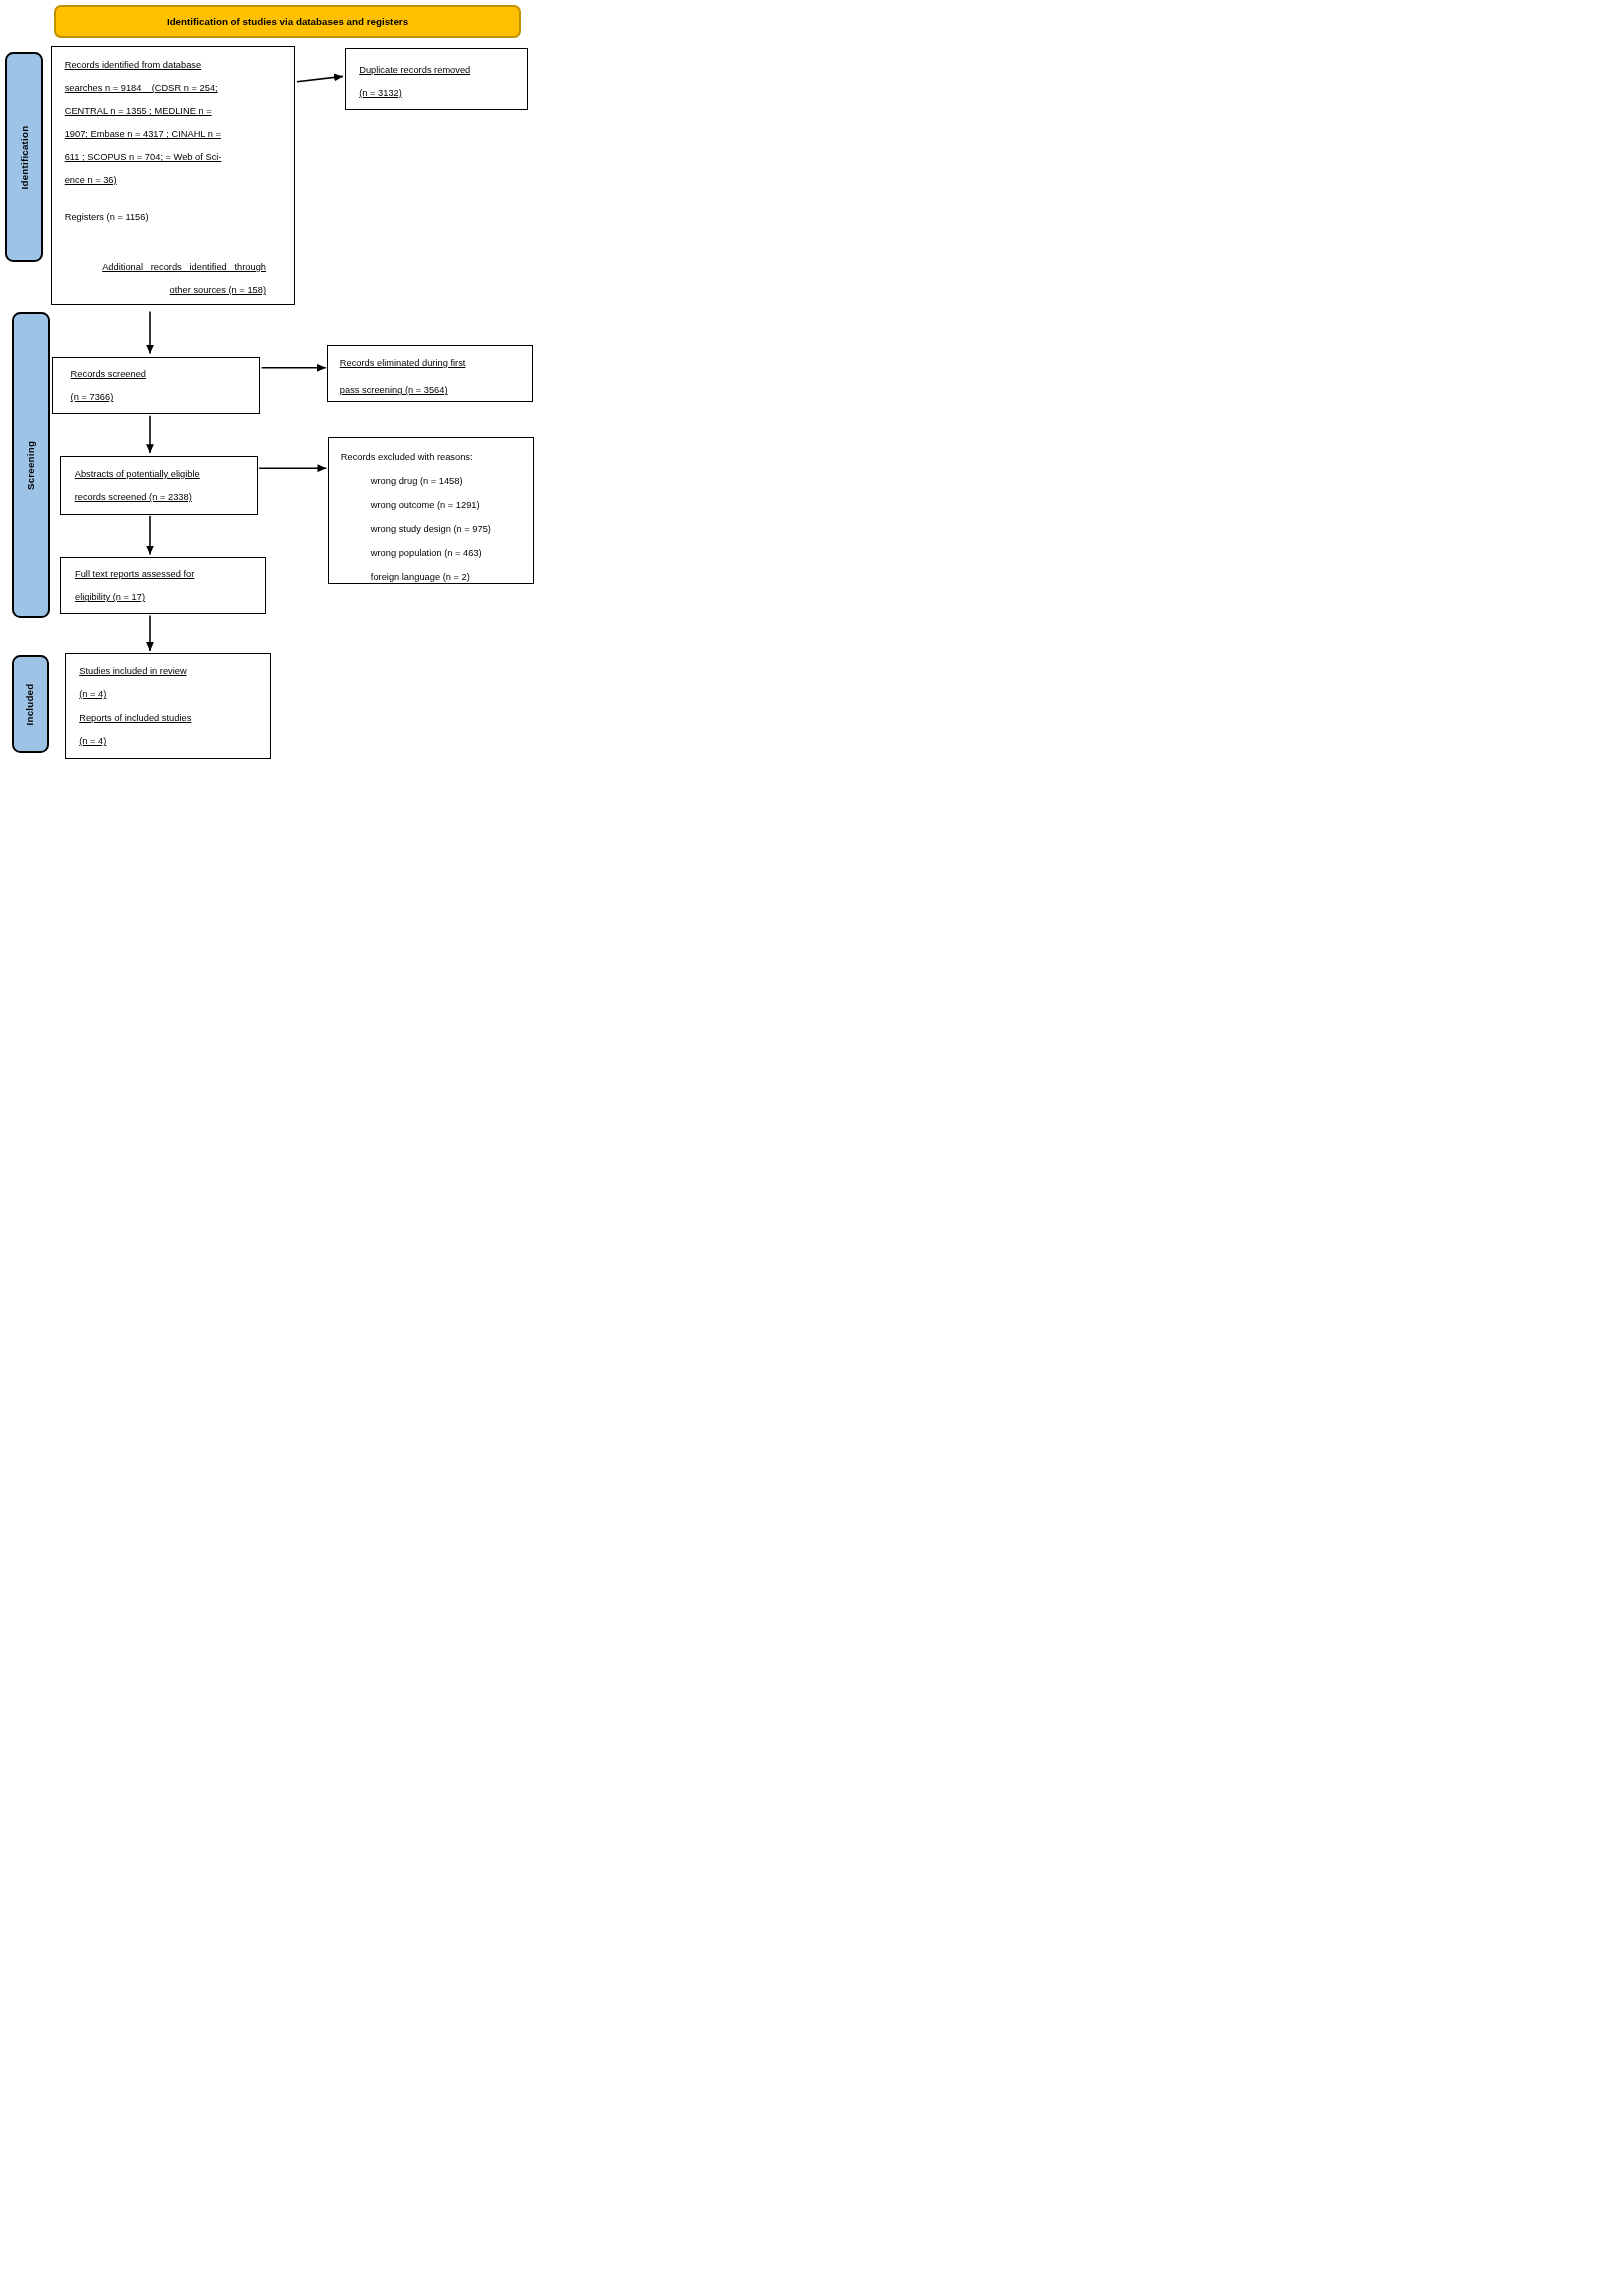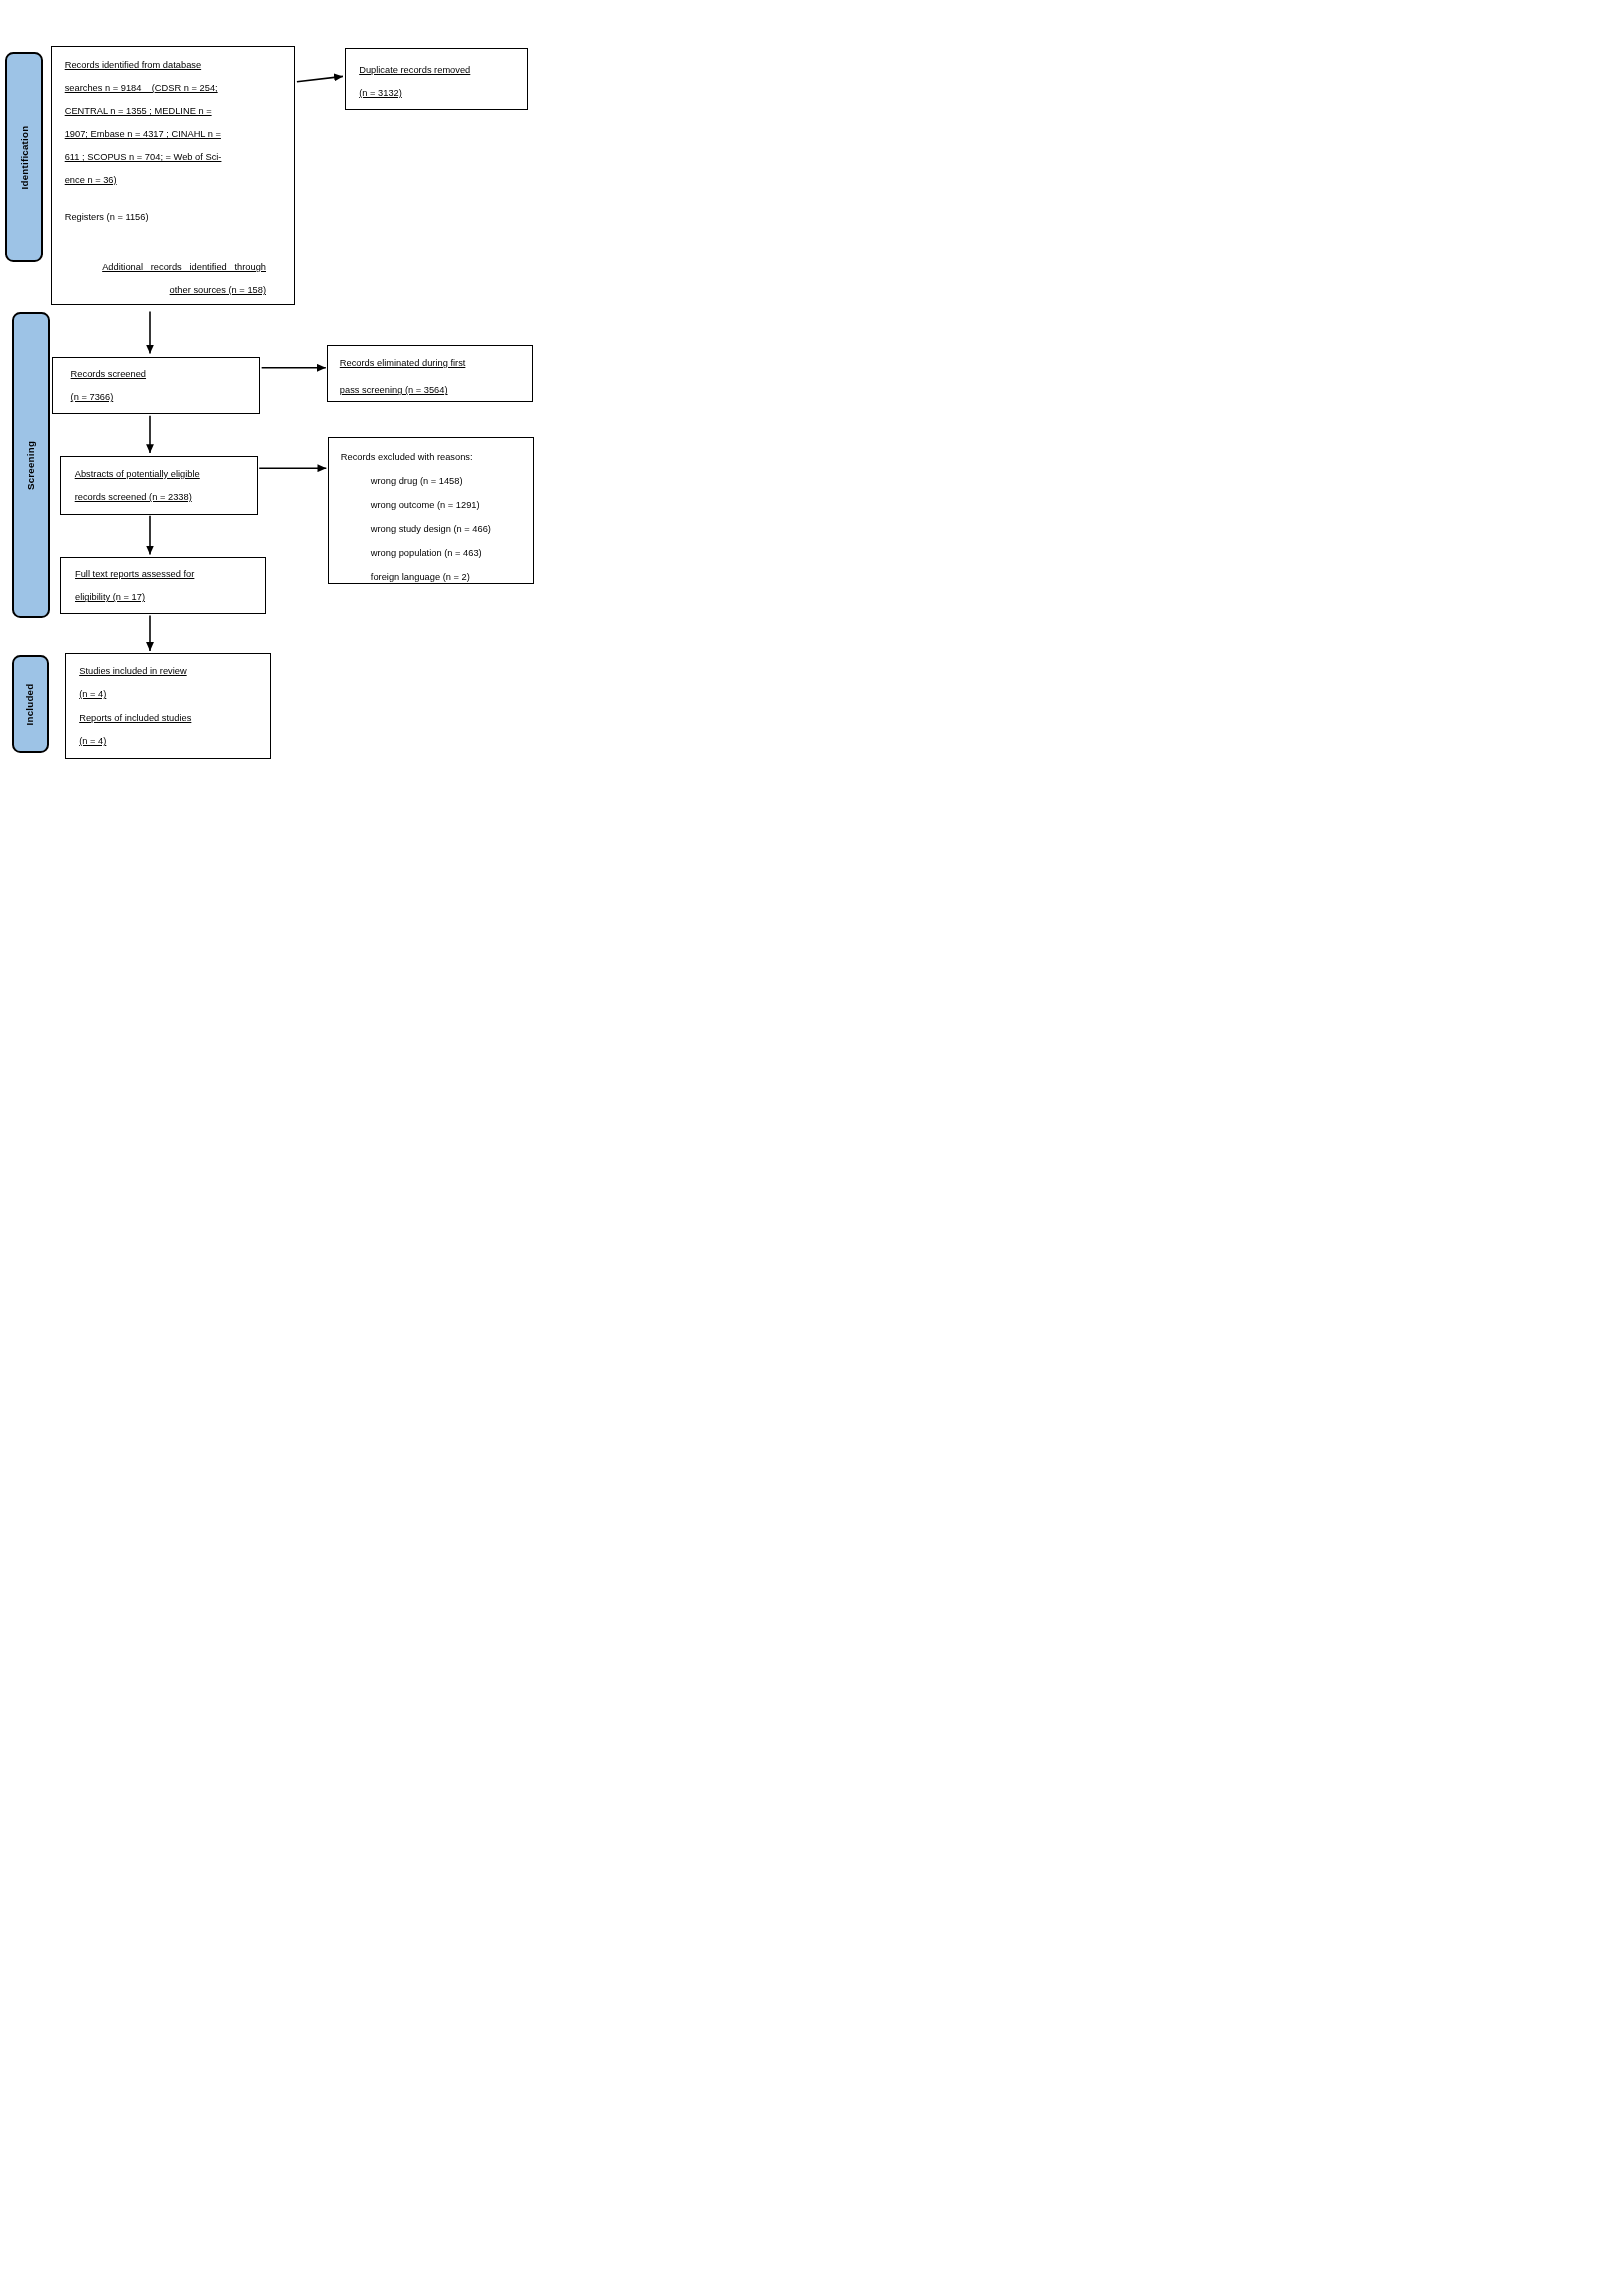--- a/index.html
+++ b/index.html
@@ -67,20 +67,23 @@
     </defs>
     <line x1="606" y1="167" x2="700" y2="156" marker-end="url(#ah)"></line>
     <line x1="306" y1="636" x2="306" y2="722" marker-end="url(#ah)"></line>
     <line x1="534" y1="751" x2="665" y2="751" marker-end="url(#ah)"></line>
     <line x1="306" y1="849" x2="306" y2="925" marker-end="url(#ah)"></line>
     <line x1="529" y1="956" x2="666" y2="956" marker-end="url(#ah)"></line>
     <line x1="306" y1="1053" x2="306" y2="1132" marker-end="url(#ah)"></line>
     <line x1="306" y1="1257" x2="306" y2="1329" marker-end="url(#ah)"></line>
   </svg>
 
+  <div class="banner">
+    <span>Identification of studies via databases and registers</span>
+  </div>
 
   <div class="sidebar" id="sb-identification">
     <span class="vlabel">Identification</span>
   </div>
   <div class="sidebar" id="sb-screening">
     <span class="vlabel">Screening</span>
   </div>
   <div class="sidebar" id="sb-included">
     <span class="vlabel">Included</span>
   </div>
@@ -114,21 +117,21 @@
 
   <div class="box" id="bx-abstracts">
     <div class="pre">Abstracts of potentially eligible
 records screened (n = 2338)</div>
   </div>
 
   <div class="box" id="bx-excluded">
     <div>Records excluded with reasons:</div>
     <div class="item">wrong drug (n = 1458)</div>
     <div class="item">wrong outcome (n = 1291)</div>
-    <div class="item">wrong study design (n = 466)</div>
+    <div class="item">wrong study design (n = 975)</div>
     <div class="item">wrong population (n = 463)</div>
     <div class="item">foreign language (n = 2)</div>
   </div>
 
   <div class="box" id="bx-fulltext">
     <div class="pre">Full text reports assessed for
 eligibility (n = 17)</div>
   </div>
 
   <div class="box" id="bx-studies">

